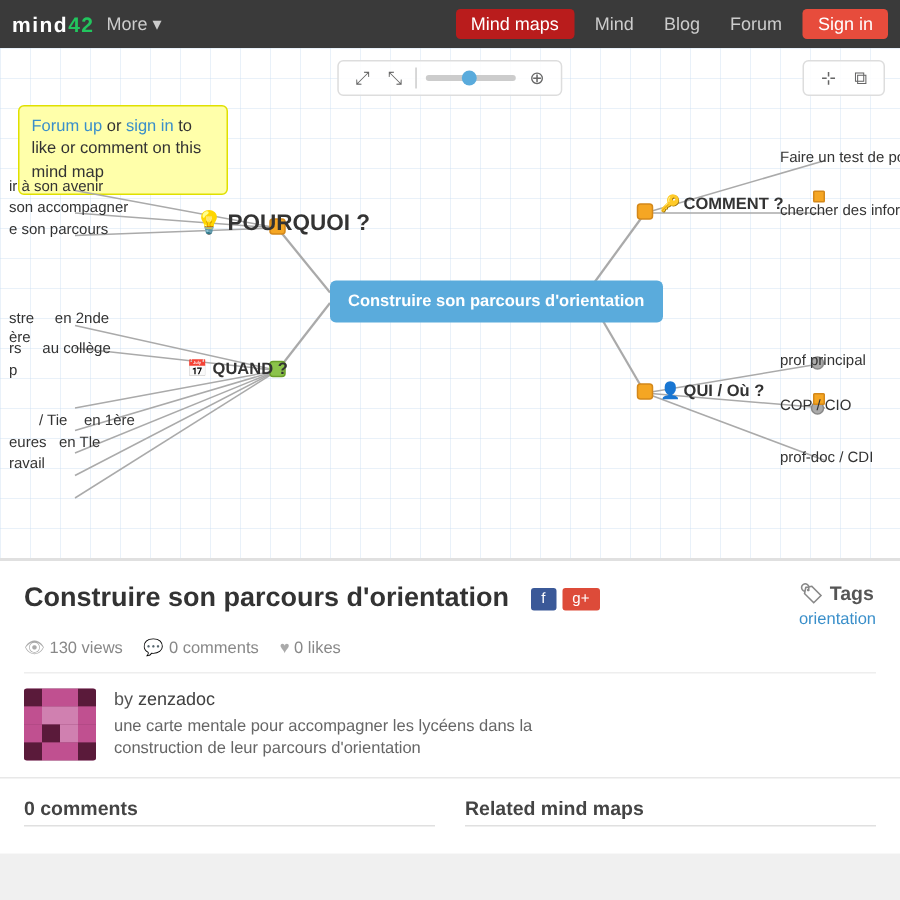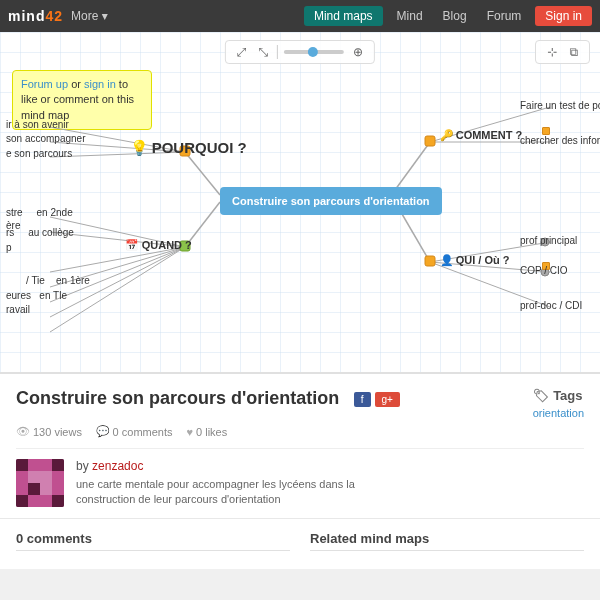--- a/index.html
+++ b/index.html
@@ -13,38 +13,38 @@
       align-items: center;
       padding: 0 8px;
       gap: 8px;
     }
     .navbar-logo {
       color: #fff;
       font-weight: bold;
       font-size: 14px;
       letter-spacing: 1px;
     }
-    .navbar-logo span { color: #f97316; }
+    .navbar-logo span { color: #22c55e; }
     .navbar-more {
       color: #ccc;
       font-size: 12px;
       cursor: pointer;
       display: flex;
       align-items: center;
       gap: 2px;
     }
     .navbar-spacer { flex: 1; }
     .nav-link {
       color: #ccc;
       font-size: 12px;
       cursor: pointer;
       padding: 2px 6px;
     }
     .nav-mindmaps {
-      background: #0f766e;
+      background: #b91c1c;
       color: #fff;
       font-size: 12px;
       padding: 3px 10px;
       border-radius: 3px;
       cursor: pointer;
     }
     .nav-signin {
       background: #e74c3c;
       color: #fff;
       font-size: 12px;
@@ -234,21 +234,21 @@
       display: grid;
       grid-template-columns: repeat(4,12px);
       grid-template-rows: repeat(4,12px);
       overflow: hidden;
     }
     .av-cell { width: 12px; height: 12px; }
     .av-dark { background: #5a1a3a; }
     .av-pink { background: #c05090; }
     .av-light { background: #d080b0; }
     .author-info { font-size: 12px; color: #555; }
-    .author-name { color: #b91c1c; font-size: 12px; cursor: pointer; }
+    .author-name { color: #404040; font-size: 12px; cursor: pointer; }
     .author-desc { font-size: 11px; color: #666; margin-top: 4px; line-height: 1.4; max-width: 300px; }
 
     
     .bottom-section {
       display: flex;
       padding: 12px 16px;
       background: #fff;
       border-top: 1px solid #e8e8e8;
       gap: 20px;
     }

